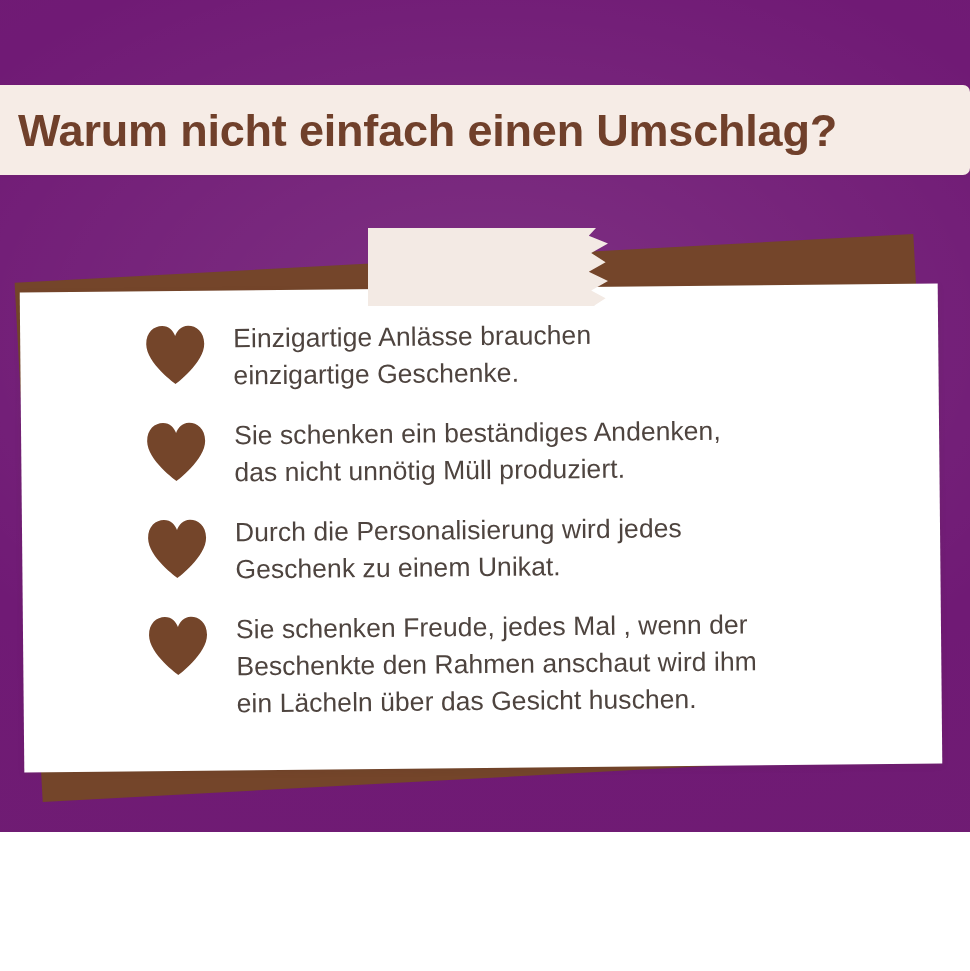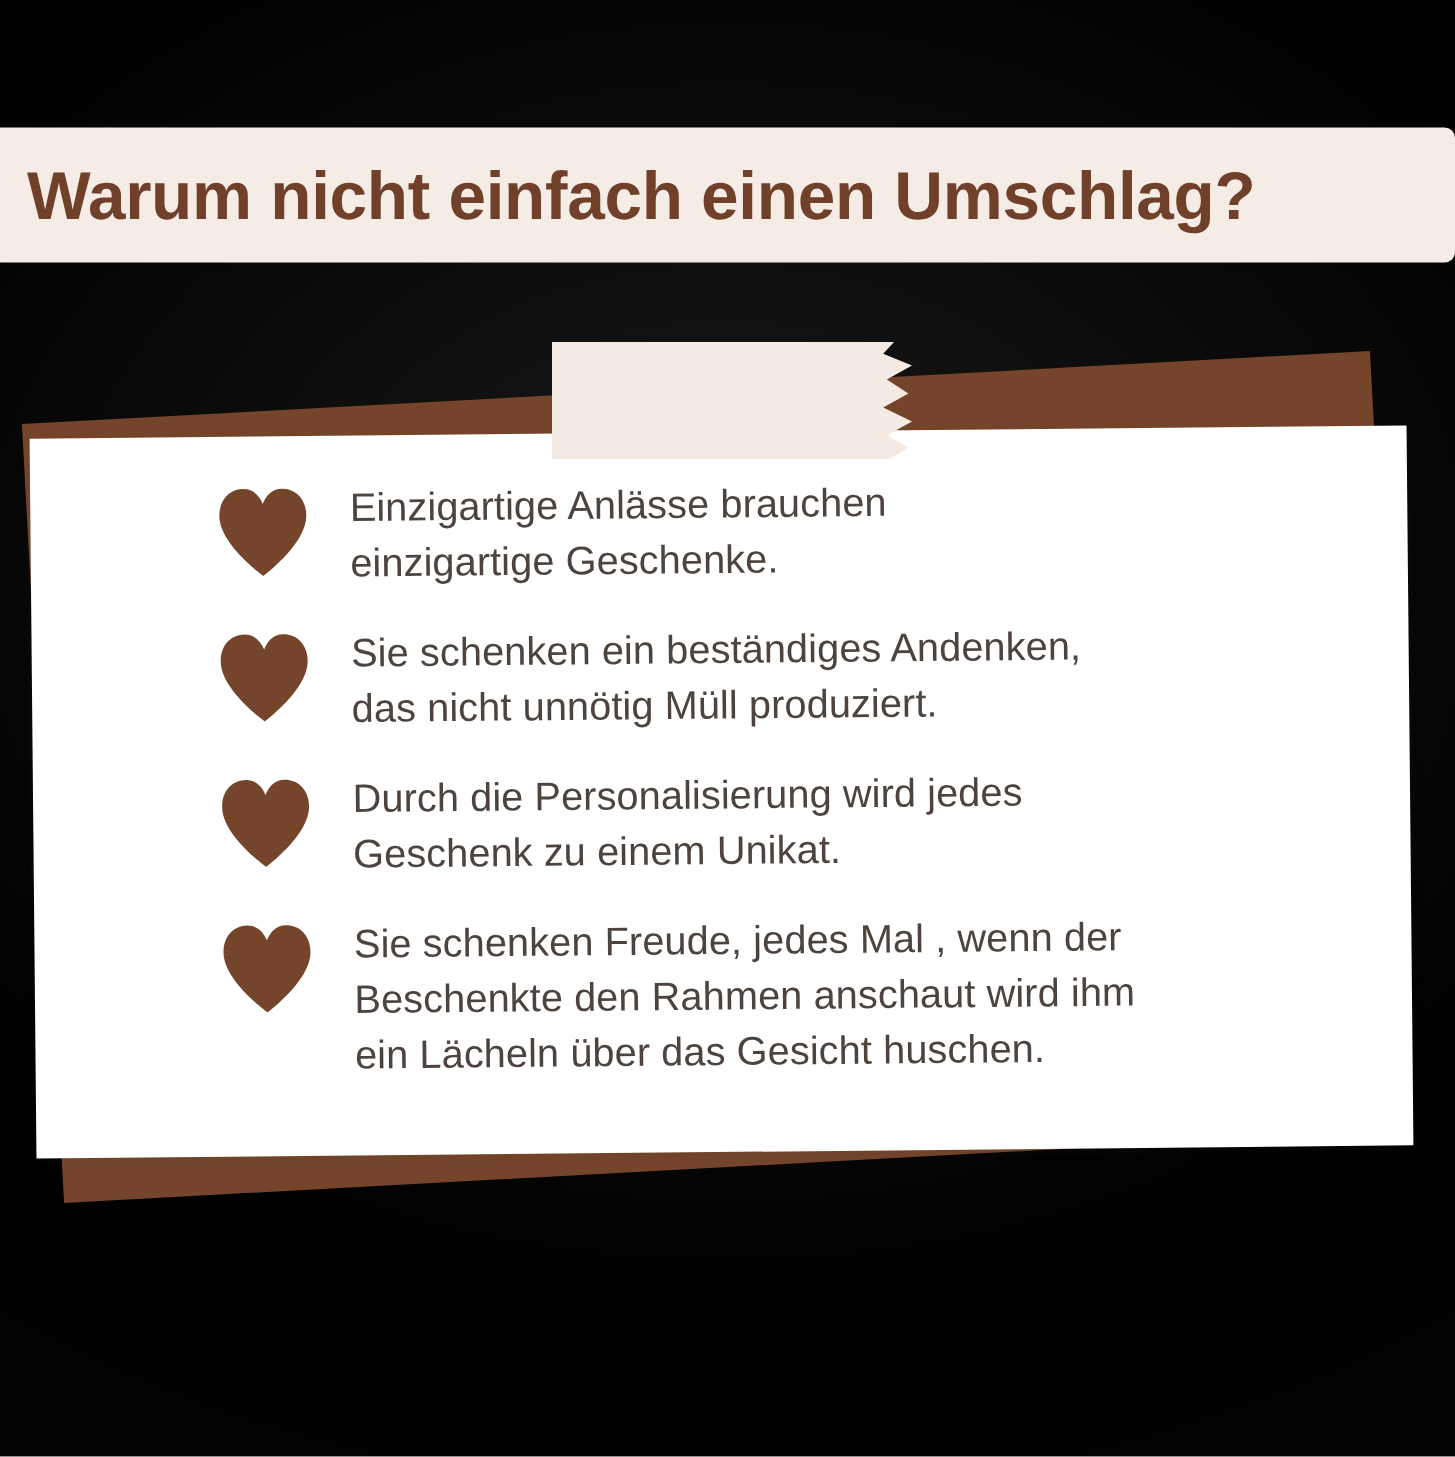--- a/index.html
+++ b/index.html
@@ -4,23 +4,23 @@
 <title>Warum nicht einfach einen Umschlag?</title>
 <style>
   html, body {
     margin: 0;
     padding: 0;
     background: #ffffff;
   }
   #poster {
     position: relative;
     width: 970px;
-    height: 971px;
+    height: 832px;
     overflow: hidden;
-    background: #000000;
+    background: #701a75;
     font-family: "Liberation Sans", "DejaVu Sans", sans-serif;
   }
   
   #poster .bg-tint {
     position: absolute;
     inset: 0;
     background:
       radial-gradient(ellipse 120% 90% at 50% 40%, rgba(255,255,255,0.10) 0%, rgba(0,0,0,0.00) 55%, rgba(90,70,70,0.07) 100%);
     pointer-events: none;
   }

